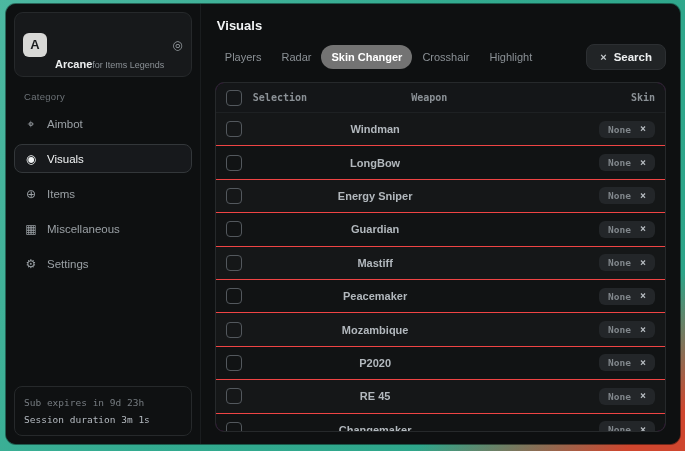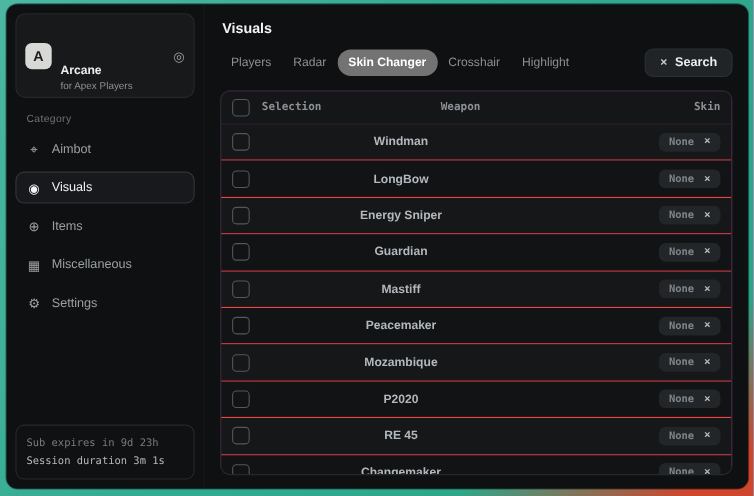--- a/index.html
+++ b/index.html
@@ -11,21 +11,21 @@
   .window{position:absolute;top:4px;left:6px;right:5px;bottom:7px;background:#0d0f10;
     border-radius:10px;display:flex;overflow:hidden;box-shadow:0 0 0 1px rgba(0,0,0,.45);}
 
   
   .sidebar{flex:0 0 163px;display:flex;flex-direction:column;background:#0e1011;
     border-right:1px solid #1a1d1f;padding:8px;}
   .app-card{display:flex;align-items:center;gap:8px;background:#17191b;border:1px solid #26292b;
     border-radius:9px;padding:5px 8px;}
   .logo{width:24px;height:24px;border-radius:6px;background:#d8d8d6;color:#1b1d1f;
     font-weight:700;font-size:13px;display:flex;align-items:center;justify-content:center;flex:0 0 auto;}
-  .app-meta{display:flex;flex-direction:column;min-width:0;margin-top:40px;}
+  .app-meta{display:flex;min-width:0;margin-top:40px;}
   .app-name{font-size:11px;font-weight:700;color:#eceeef;line-height:1.2;}
   .app-sub{font-size:9px;color:#8b9196;margin-top:2px;white-space:nowrap;}
   .corner-icon{margin-left:auto;color:#9aa0a5;font-size:12px;line-height:1;cursor:pointer;
     font-family:"DejaVu Sans",sans-serif;}
   .category{font-size:9.5px;color:#6d7378;margin:14px 0 4px 10px;letter-spacing:.3px;}
   .nav{display:flex;flex-direction:column;}
   .nav-item{display:flex;align-items:center;gap:9px;height:27px;padding:0 9px;margin:3px 0;
     border-radius:8px;color:#9aa0a5;font-size:11.5px;border:1px solid transparent;cursor:pointer;}
   .nav-item.active{background:#17191c;border-color:#33373a;color:#f2f4f5;}
   .nav-icon{width:14px;font-size:12px;text-align:center;font-family:"DejaVu Sans",sans-serif;line-height:1;}
@@ -69,21 +69,21 @@
 <body>
 
 <div class="desktop">
   <div class="window">
 
     <aside class="sidebar">
       <div class="app-card">
         <div class="logo">A</div>
         <div class="app-meta">
           <div class="app-name">Arcane</div>
-          <div class="app-sub">for Apex Players</div>
+          <div class="app-sub">for Items Legends</div>
         </div>
         <span class="corner-icon">◎</span>
       </div>
 
       <div class="category">Category</div>
 
       <nav class="nav">
 
           <div class="nav-item">
             <span class="nav-icon">⌖</span>

